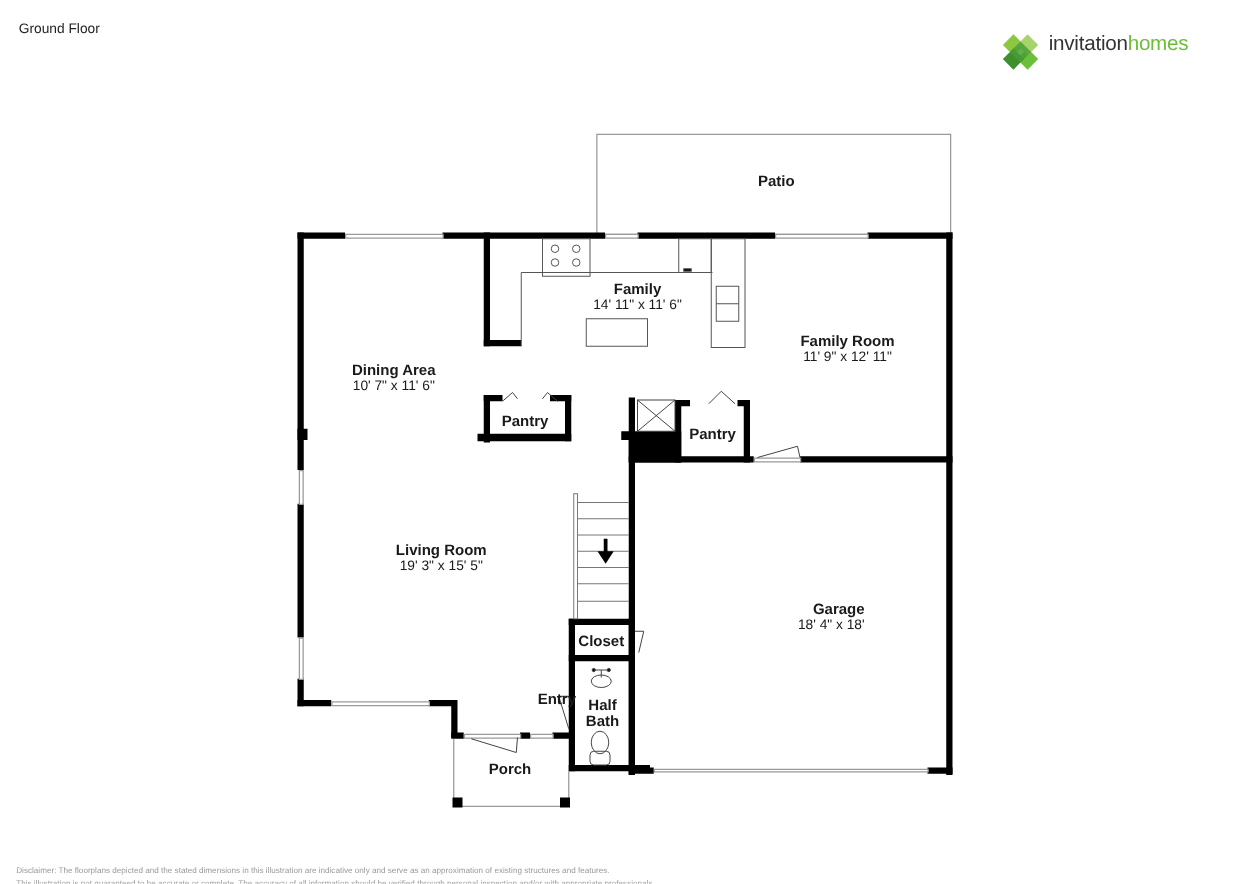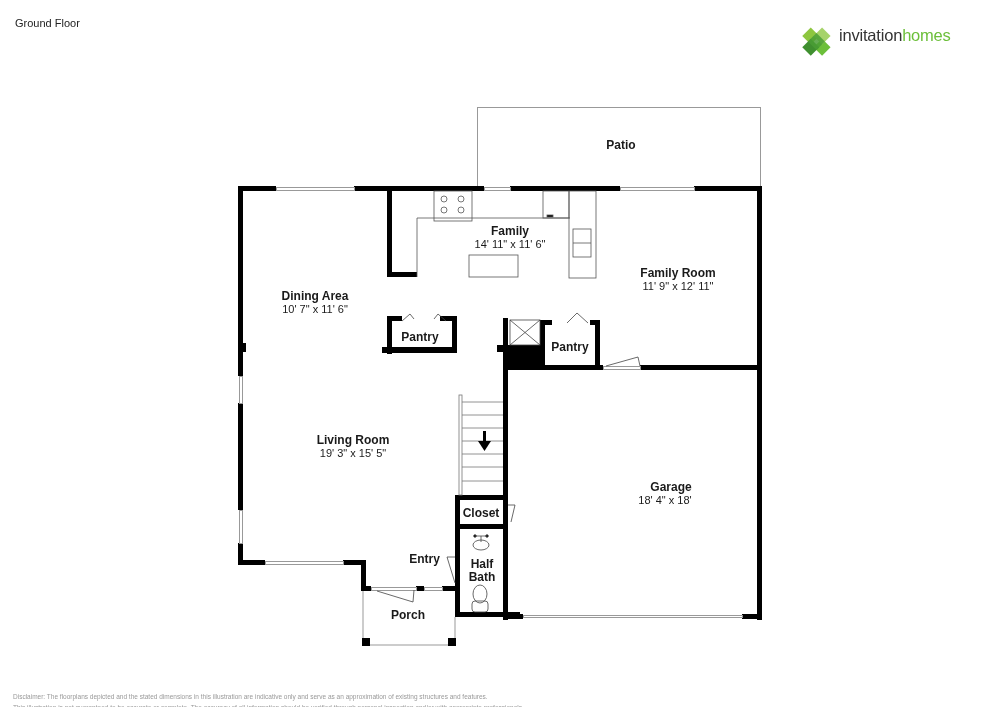--- a/index.html
+++ b/index.html
@@ -194,21 +194,21 @@
   <div class="n">Living Room</div>
   <div class="d">19' 3" x 15' 5"</div>
 </div>
 <div class="lbl" style="left:665px; top:481px;text-align:right;">
   <div class="n">Garage</div>
   <div class="d">18' 4" x 18'</div>
 </div>
 <div class="lbl" style="left:481px; top:507px;">
   <div class="n">Closet</div>
 </div>
-<div class="lbl" style="left:407px; top:553px;padding-left:35px;">
+<div class="lbl" style="left:428px; top:553px;padding-left:35px;">
   <div class="n">Entry</div>
 </div>
 <div class="lbl" style="left:482px; top:558px;">
   <div class="n">Half</div>
   <div class="n">Bath</div>
 </div>
 <div class="lbl" style="left:408px; top:609px;">
   <div class="n">Porch</div>
 </div>
 

